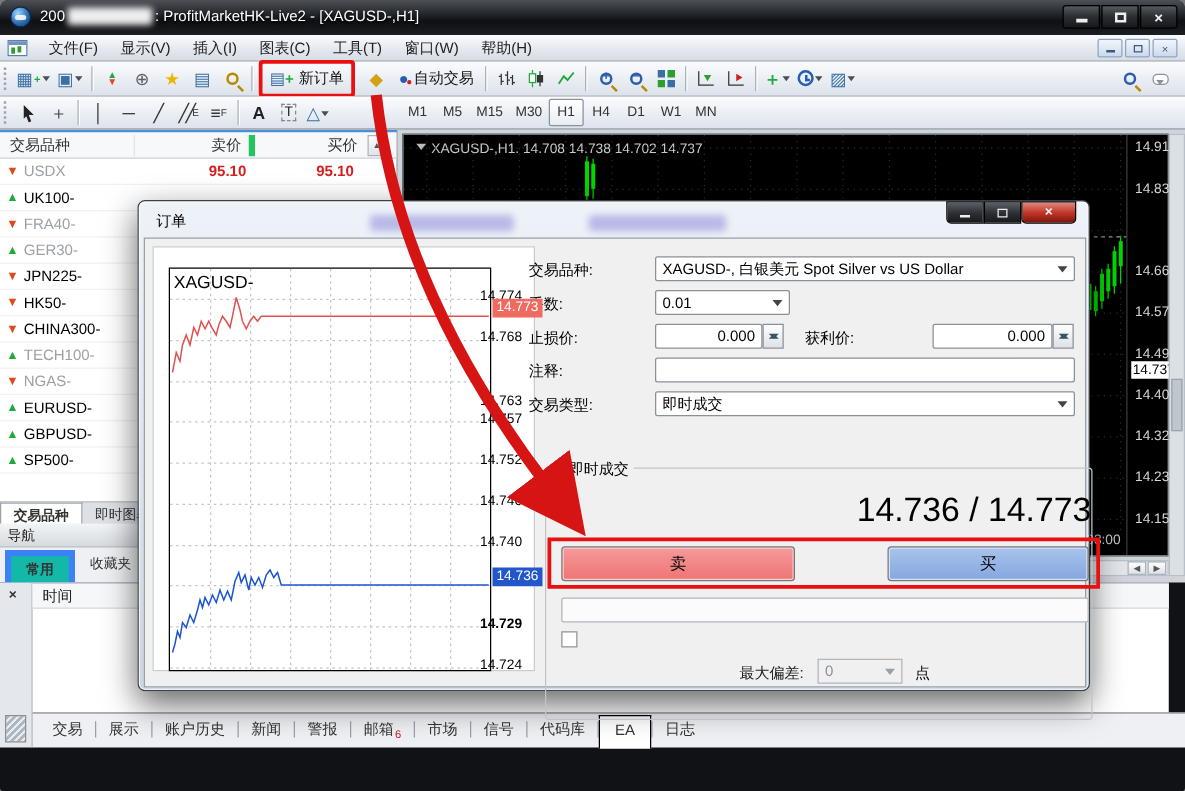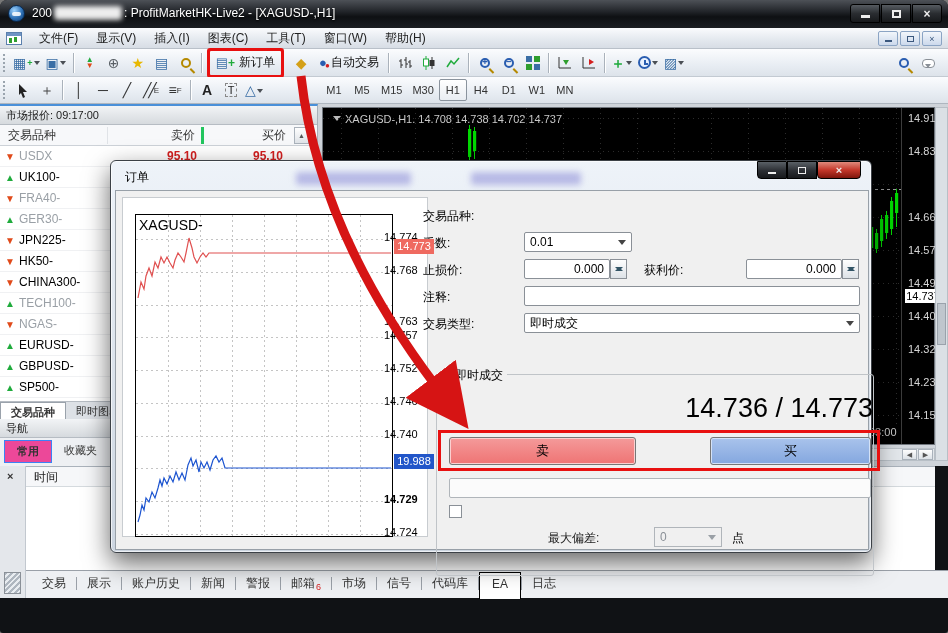--- a/index.html
+++ b/index.html
@@ -63,37 +63,37 @@
   .tf-btn.active { background:linear-gradient(#fff,#e9edf2); border:1px solid #8a939d; border-radius:2px; }
   .right-icos { position:absolute; right:8px; top:2px; display:flex; }
 
   
   .mw { position:absolute; left:0; top:104px; width:318px; height:314px; background:#fff; border-right:1px solid #a9b0b8; border-top:2px solid #4a90d9;}
   .panel-hd { height:19px; background:linear-gradient(#f2f4f6,#d6dade); border-bottom:1px solid #b6bcc3;
     font-size:11px; color:#222; display:flex; align-items:center; padding:0 6px; }
   .panel-hd .x { margin-left:auto; color:#444; font-size:11px; font-weight:bold; }
   .mw-cols { height:21px; display:flex; align-items:center; border-bottom:1px solid #cdd2d8; background:#f7f8fa; font-size:12px; color:#333; }
   .mw-cols .c1 { width:108px; padding-left:8px; border-right:1px solid #e0e3e7; }
-  .mw-cols .c2 { width:96px; text-align:right; padding-right:6px; border-right:3px solid #22c55e; }
+  .mw-cols .c2 { width:96px; text-align:right; padding-right:6px; border-right:5px solid #22c55e; }
   .mw-cols .c3 { width:88px; text-align:right; padding-right:6px; }
   .mw-scroll-up { width:15px; height:17px; margin-left:2px; background:linear-gradient(#fefefe,#dfe3e8); border:1px solid #aab2bb; font-size:7px; color:#555; display:flex; align-items:center; justify-content:center; }
   .mw-row { height:21px; display:flex; align-items:center; font-size:12px; border-bottom:1px solid #f0f1f3; }
   .mw-arrow { width:14px; margin-left:5px; font-size:10px; }
   .mw-arrow.up { color:#1fab3c; } .mw-arrow.down { color:#e04a1a; }
   .mw-sym { width:88px; color:#000; }
   .mw-sym.dim { color:#9aa0a6; }
   .mw-sell { width:96px; text-align:right; padding-right:6px; color:#d41f1f; font-weight:bold; }
   .mw-buy { width:86px; text-align:right; padding-right:6px; color:#d41f1f; font-weight:bold; }
   .mw-tabs { position:absolute; left:0; top:295px; width:100%; height:19px; background:#dde1e6; border-top:1px solid #b6bcc3; display:flex; font-size:11px; }
   .mw-tab { padding:2px 10px; color:#333; }
   .mw-tab.active { background:#fff; border:1px solid #9aa2ab; border-bottom:none; font-weight:bold; }
   .nav { position:absolute; left:0; top:419px; width:318px; height:47px; background:#eef0f3; border-right:1px solid #a9b0b8; }
   .nav-tabs { display:flex; font-size:11px; padding-left:4px; margin-top:2px; }
   .nav-tab { padding:3px 12px; color:#333; }
-  .nav-tab.active { background:#ec4899; border:1px solid #3b82f6; font-weight:bold; }
+  .nav-tab.active { background:#14b8a6; border:5px solid #3b82f6; font-weight:bold; }
 
   
   .term-strip { position:absolute; left:0; top:466px; width:26px; height:132px; background:#e4e7eb; border-right:1px solid #c2c8cf; }
   .term-strip .x { position:absolute; left:7px; top:4px; font-size:11px; font-weight:bold; color:#333; }
   .hatch-ico { position:absolute; left:4px; top:104px; width:17px; height:22px; border:1px solid #8a9097;
     background:repeating-linear-gradient(135deg,#aeb6bf 0 2px,#e8ecf0 2px 4px); }
   .term { position:absolute; left:26px; top:466px; width:909px; height:104px; background:#fff; border-top:1px solid #aab2bb; }
   .term-hd { height:20px; background:#f6f7f9; border-bottom:1px solid #d5dade; font-size:12px; color:#222; padding:2px 8px; }
 
   
@@ -162,21 +162,21 @@
   .red-frame { position:absolute; left:322px; top:239px; width:442px; height:41px; border:3px solid #e81010; z-index:5; }
   .btn-sell { position:absolute; left:333px; top:246px; width:187px; height:28px; border:1px solid #777; border-radius:3px;
     background:linear-gradient(#f49a9a,#ef7474); box-shadow:inset 0 0 0 1px #fbd0d0; font-size:13px; color:#000;
     display:flex; align-items:center; justify-content:center; z-index:6; }
   .btn-buy { position:absolute; left:594px; top:246px; width:161px; height:28px; border:1px solid #777; border-radius:3px;
     background:linear-gradient(#a9c3ec,#84a7df); box-shadow:inset 0 0 0 1px #d4e2f7; font-size:13px; color:#000;
     display:flex; align-items:center; justify-content:center; z-index:6; }
   .wide-input { position:absolute; left:333px; top:287px; width:422px; height:20px; background:#fbfbfb; border:1px solid #b0b5ba; border-radius:2px; }
   .chk { position:absolute; left:333px; top:314px; width:13px; height:13px; background:#fff; border:1px solid #8a9097; }
   .chk-label { position:absolute; left:353px; top:313px; font-size:12px; color:#222; }
-  .dev-label { position:absolute; left:432px; top:339px; width:95px; text-align:left; font-size:12px; color:#222; }
+  .dev-label { position:absolute; left:432px; top:339px; width:95px; text-align:right; font-size:12px; color:#222; }
   .dev-combo { position:absolute; left:538px; top:336px; width:68px; height:20px; background:#f0f0f0; border:1px solid #b0b5ba;
     font-size:12px; color:#8a9097; display:flex; align-items:center; padding:0 5px; }
   .dev-combo .arrow { margin-left:auto; border:4px solid transparent; border-top:5px solid #9aa0a6; margin-top:4px; width:0; height:0;}
   .dev-unit { position:absolute; left:616px; top:339px; font-size:12px; color:#000; }
 
   
   .anno { position:absolute; z-index:100; pointer-events:none; }
 </style>
 </head>
 <body>
@@ -380,24 +380,20 @@
         <div class="tf-btn">M30</div>
         <div class="tf-btn active">H1</div>
         <div class="tf-btn">H4</div>
         <div class="tf-btn">D1</div>
         <div class="tf-btn">W1</div>
         <div class="tf-btn">MN</div>
       </div>
   </div>
 
   <div class="mw">
-    <div class="panel-hd">
-      <span>市场报价: 09:17:00</span>
-      <span class="x">×</span>
-    </div>
     <div class="mw-cols">
       <span class="c1">交易品种</span>
       <span class="c2">卖价</span>
       <span class="c3">买价</span>
       <span class="mw-scroll-up">▲</span>
     </div>
     <div id="mw-rows">
         <div class="mw-row">
           <span class="mw-arrow down">▼</span>
           <span class="mw-sym dim">USDX</span>
@@ -640,24 +636,28 @@
             <div class="tick-label" style="top: 66px;">14.768</div>
             <div class="tick-label" style="top: 99px; margin-top: 18px;">14.763</div>
             <div class="tick-label" style="top: 131px;">14.757</div>
             <div class="tick-label" style="top: 164px;">14.752</div>
             <div class="tick-label" style="top: 197px;">14.746</div>
             <div class="tick-label" style="top: 230px;">14.740</div>
             <div class="tick-label" style="top: 295px; font-weight: bold;">14.729</div>
             <div class="tick-label" style="top: 328px;">14.724</div>
           </div>
         <div class="tick-badge tb-ask" style="top:41px;">14.773</div>
-        <div class="tick-badge tb-bid" style="top:256px;">19.988</div>
+        <div class="tick-badge tb-bid" style="top:256px;">14.736</div>
       </div>
 
       <div class="frow-label" style="left:307px;top:17px;">交易品种:</div>
+      <div class="ctl" style="left:408px;top:14px;width:336px;">
+          <span>XAGUSD-, 白银美元 Spot Silver vs US Dollar</span>
+          <span class="arrow"></span>
+        </div>
 
       <div class="frow-label" style="left:307px;top:44px;">手数:</div>
       <div class="ctl" style="left:408px;top:41px;width:108px;">
           <span>0.01</span>
           <span class="arrow"></span>
         </div>
 
       <div class="frow-label" style="left:307px;top:71px;">止损价:</div>
       <div class="ctl num" style="left:408px;top:68px;width:86px;">
           <span>0.000</span>

